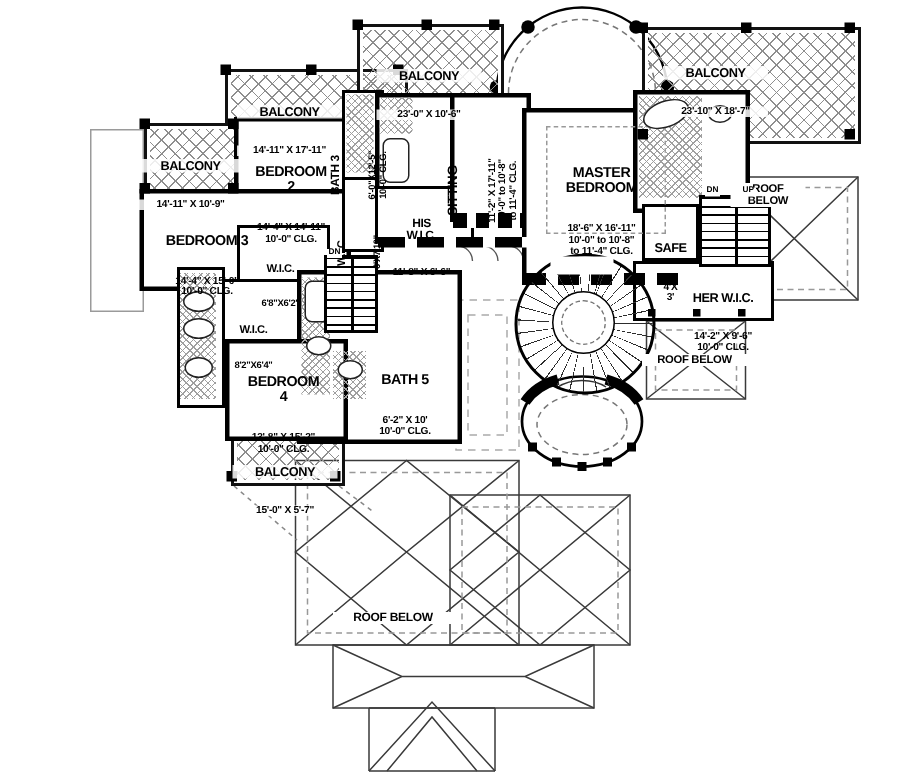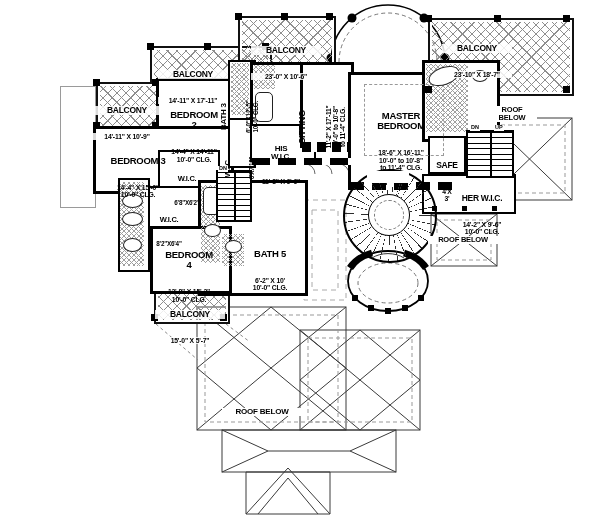--- a/index.html
+++ b/index.html
@@ -289,21 +289,21 @@
     <span class="name" style="font-size:8.5px">SAFE</span>
     <span class="dims">4'X
 3'</span>
   </div>
   <div class="lbl" style="left:235px;top:231px;width:70px">
     <span class="name">BATH 5</span>
     <span class="dims">6'-2" X 10'
 10'-0" CLG.</span>
   </div>
 
-  <div class="lbl" style="left:487px;top:88px;width:50px">
+  <div class="lbl" style="left:487px;top:104px;width:50px">
     <span class="dims whitebg" style="font-size:7.5px">ROOF
 BELOW</span>
   </div>
   <div class="lbl" style="left:428px;top:218px;width:70px">
     <span class="dims whitebg" style="font-size:7.5px">ROOF BELOW</span>
   </div>
   <div class="lbl" style="left:222px;top:390px;width:80px">
     <span class="dims whitebg" style="font-size:8px">ROOF BELOW</span>
   </div>
 

